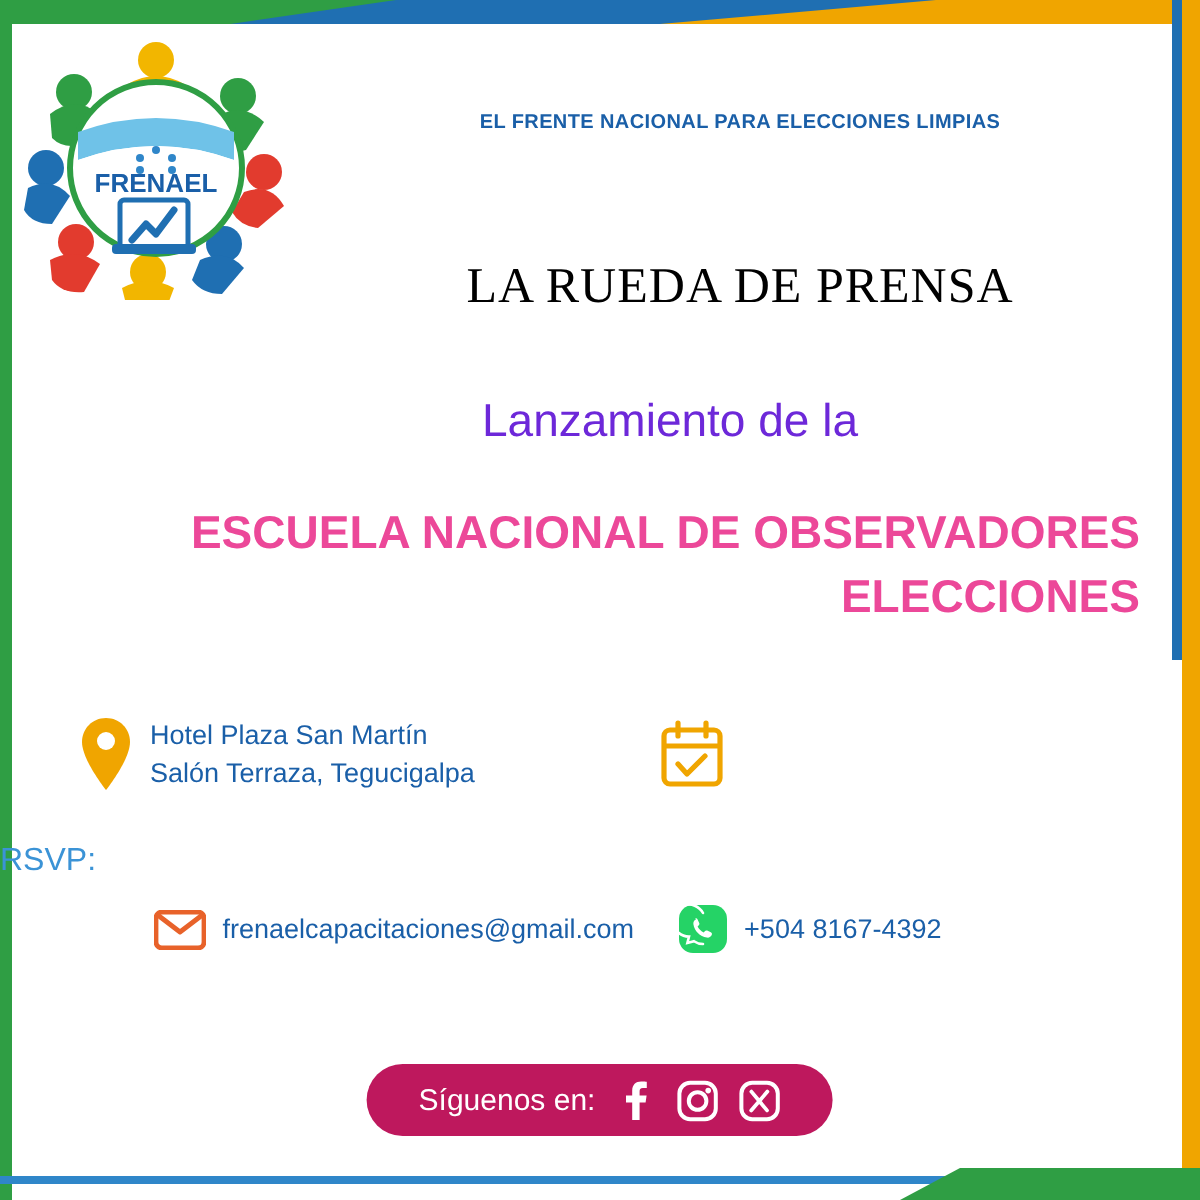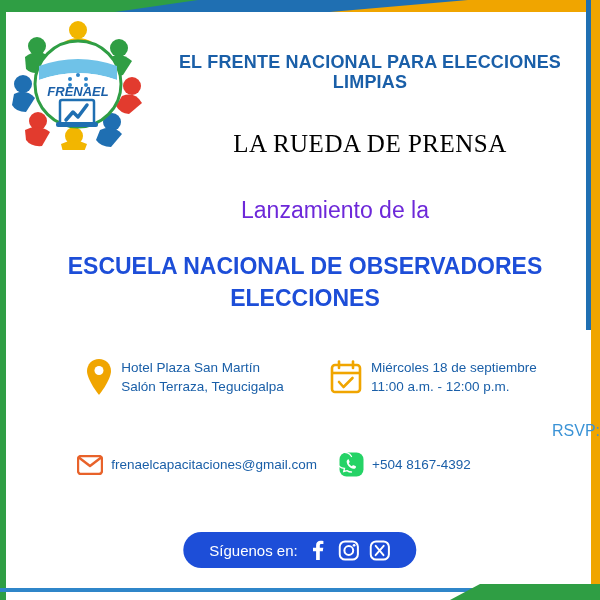--- a/index.html
+++ b/index.html
@@ -71,33 +71,33 @@
     bottom: 0; right: 0;
     width: 150px; height: 16px;
     background: #2f9e44;
     clip-path: polygon(20% 0, 100% 0, 100% 100%, 0 100%);
   }
 
   
   .logo {
     position: absolute;
     top: 18px; left: 12px;
-    width: 132px; height: 132px; font-style: italic;
+    width: 132px; height: 132px;
   }
   .logo svg { display: block; }
 
   
   .header-lines {
     position: absolute;
     top: 52px; left: 150px;
     width: 440px;
     text-align: center;
     color: #1a5fa8;
     font-weight: bold;
-    font-size: 18px;
+    font-size: 10px;
     letter-spacing: 0.2px;
     line-height: 20px;
   }
   .rueda {
     position: absolute;
     top: 130px; left: 150px;
     width: 440px;
     text-align: center;
     color: #000000;
     font-family: "Liberation Serif", serif;
@@ -110,58 +110,57 @@
     width: 470px;
     text-align: center;
     color: #6d28d9;
     font-size: 23px;
     line-height: 30px;
   }
   .escuela {
     position: absolute;
     top: 250px; left: 40px;
     width: 530px;
-    text-align: center;
-    color: #1d4ed8;
+    text-align: right;
+    color: #ec4899;
     font-weight: bold;
     font-size: 23px;
     line-height: 32px;
   }
 
   
   .details {
     position: absolute;
     top: 358px; left: 40px;
     width: 530px;
     display: flex;
     justify-content: flex-start;
   }
   .detail {
     display: flex;
     align-items: flex-start;
     gap: 9px;
-    justify-content: center;
   }
   .detail.venue { width: 290px; }
   .detail-text {
     color: #1a5fa8;
     font-size: 13.5px;
     line-height: 19px;
   }
   .detail-text div { white-space: nowrap; }
 
   .pin-icon { width: 26px; height: 38px; flex: 0 0 26px; }
   .cal-icon { width: 32px; height: 34px; flex: 0 0 32px; margin-top: 2px; }
 
   
   .rsvp-label {
     position: absolute;
     top: 422px; left: 0;
     width: 600px;
-    text-align: right;
+    text-align: left;
     color: #3b93d6;
     font-size: 16px;
   }
   .contacts {
     position: absolute;
     top: 452px; left: 0;
     width: 548px;
     display: flex;
     justify-content: center;
     align-items: center;
@@ -177,21 +176,21 @@
     font-size: 13.5px;
   }
   .mail-icon { width: 26px; height: 20px; flex: 0 0 26px; }
   .wa-icon { width: 25px; height: 25px; flex: 0 0 25px; }
 
   
   .follow {
     position: absolute;
     bottom: 32px; left: 50%;
     transform: translateX(-50%);
-    background: #1d4ed8;
+    background: #be185d;
     border-radius: 22px;
     height: 36px;
     padding: 0 26px;
     display: flex;
     align-items: center;
     gap: 9px;
   }
   .follow-label {
     color: #ffffff;
     font-size: 15px;
@@ -301,24 +300,20 @@
     <div class="detail">
       <span class="cal-icon">
         <svg width="32" height="34" viewBox="0 0 32 34" xmlns="http://www.w3.org/2000/svg">
           <rect x="2" y="5" width="28" height="27" rx="3" fill="none" stroke="#f0a500" stroke-width="2.6"></rect>
           <line x1="2" y1="13" x2="30" y2="13" stroke="#f0a500" stroke-width="2.6"></line>
           <line x1="9" y1="1.5" x2="9" y2="8" stroke="#f0a500" stroke-width="2.6" stroke-linecap="round"></line>
           <line x1="23" y1="1.5" x2="23" y2="8" stroke="#f0a500" stroke-width="2.6" stroke-linecap="round"></line>
           <path d="M9 22 l4.5 5 l9 -9" fill="none" stroke="#f0a500" stroke-width="2.6" stroke-linecap="round" stroke-linejoin="round"></path>
         </svg>
       </span>
-      <span class="detail-text">
-        <div>Miércoles 18 de septiembre</div>
-        <div>11:00 a.m. - 12:00 p.m.</div>
-      </span>
     </div>
 
   </div>
 
   <div class="rsvp-label">RSVP:</div>
 
   <div class="contacts">
     <div class="contact">
       <span class="mail-icon">
         <svg width="26" height="20" viewBox="0 0 26 20" xmlns="http://www.w3.org/2000/svg">

